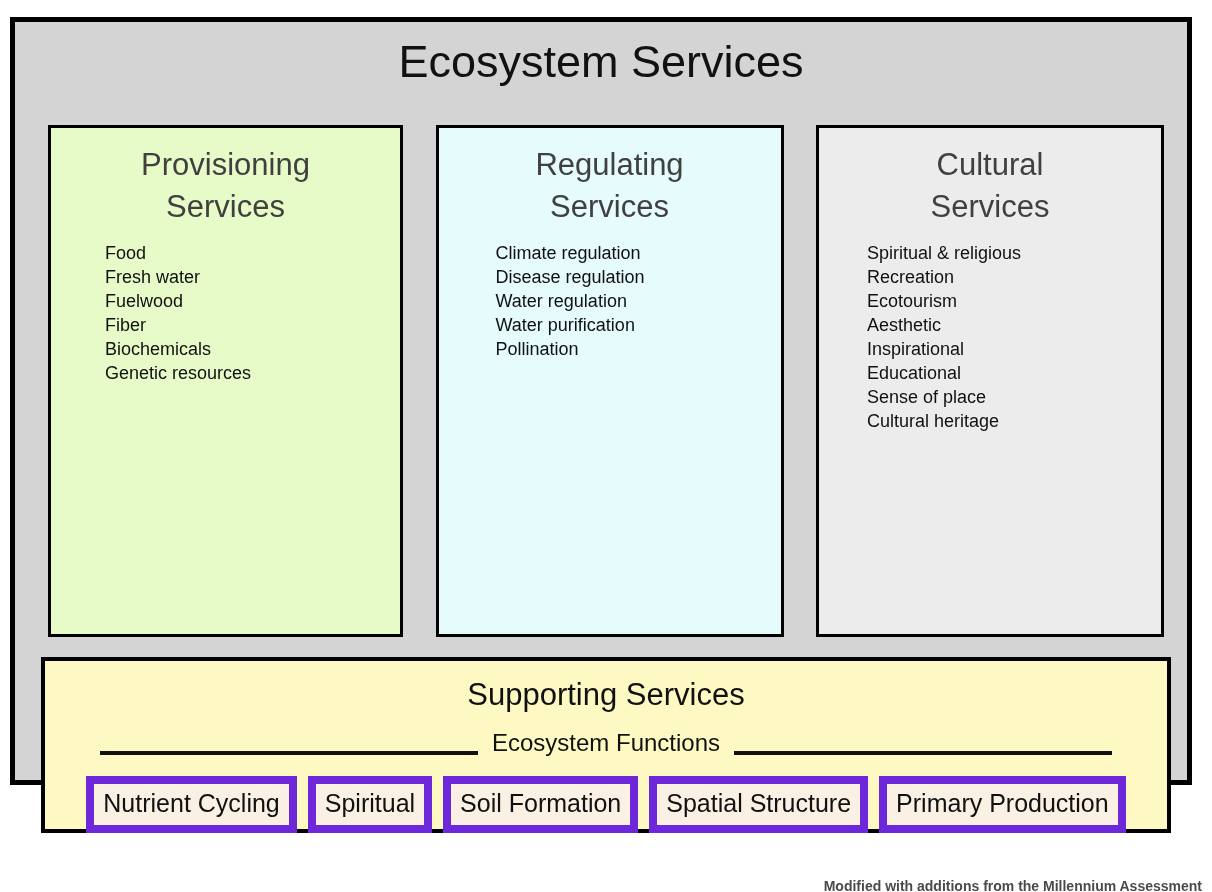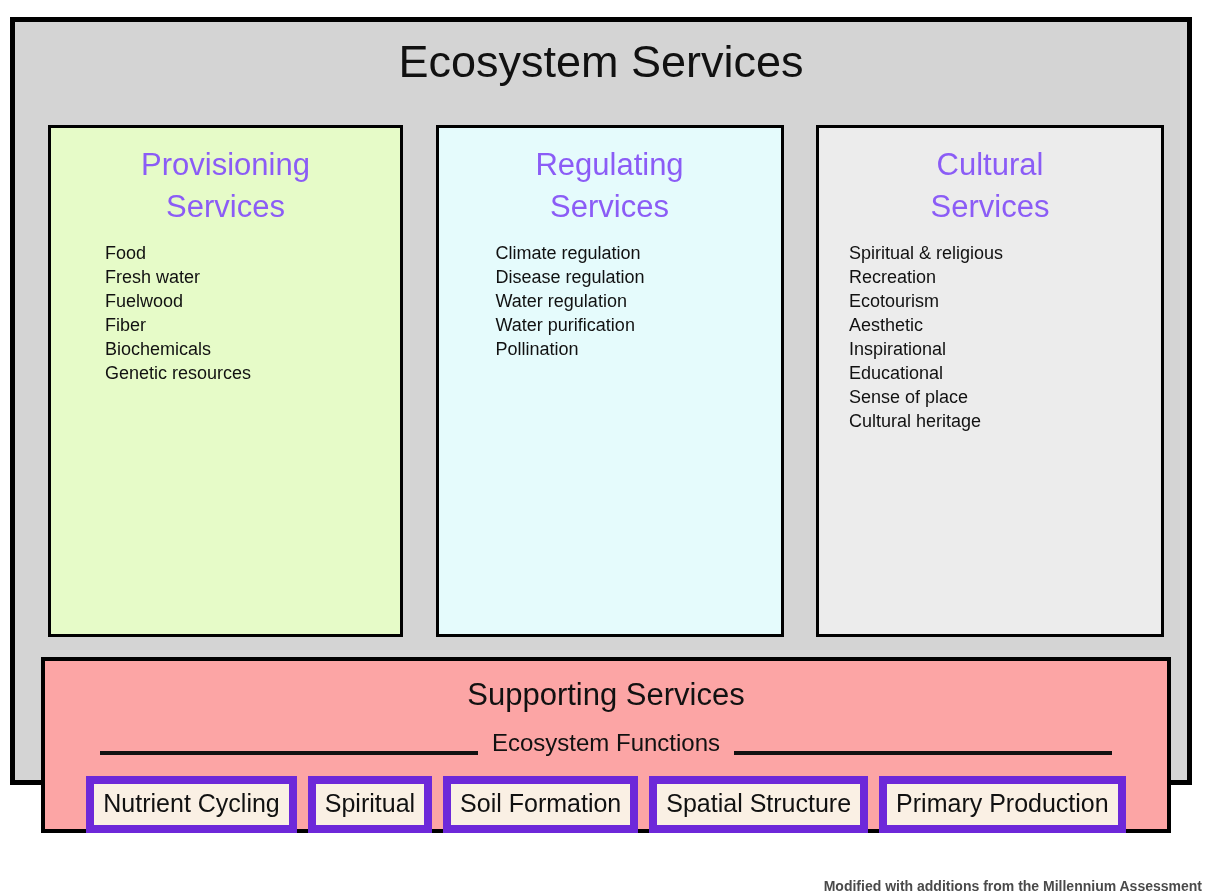--- a/index.html
+++ b/index.html
@@ -56,48 +56,48 @@
   }
   #column-provisioning { width: 355px; background: #e6fbc8; }
   #column-regulating   { width: 348px; background: #e5fbfc; }
   #column-cultural     { width: 348px; background: #ececec; }
 
   .column-title {
     text-align: center;
     font-size: 31px;
     line-height: 1.36;
     padding: 6px 6px 0 6px;
-    color: #8b5cf6;
+    color: #404040;
     white-space: pre-line;
   }
 
   .column-list {
     list-style: none;
     margin: 0;
     padding: 14px 0 0 0;
     font-size: 18px;
     line-height: 1.33;
     color: #111111;
   }
   #column-provisioning .column-list { padding-left: 54px; }
   #column-regulating   .column-list { padding-left: 57px; }
-  #column-cultural     .column-list { padding-left: 30px; }
+  #column-cultural     .column-list { padding-left: 48px; }
 
   .column-list li { white-space: nowrap; }
 
   
   #supporting-panel {
     position: absolute;
     left: 26px;
     top: 635px;
     width: 1130px;
     height: 176px;
     box-sizing: border-box;
     border: 4px solid #000000;
-    background: #fca5a5;
+    background: #fef9c3;
   }
 
   #supporting-title {
     text-align: center;
     font-size: 31px;
     line-height: 1.0;
     padding-top: 18px;
     color: #111111;
   }
 

